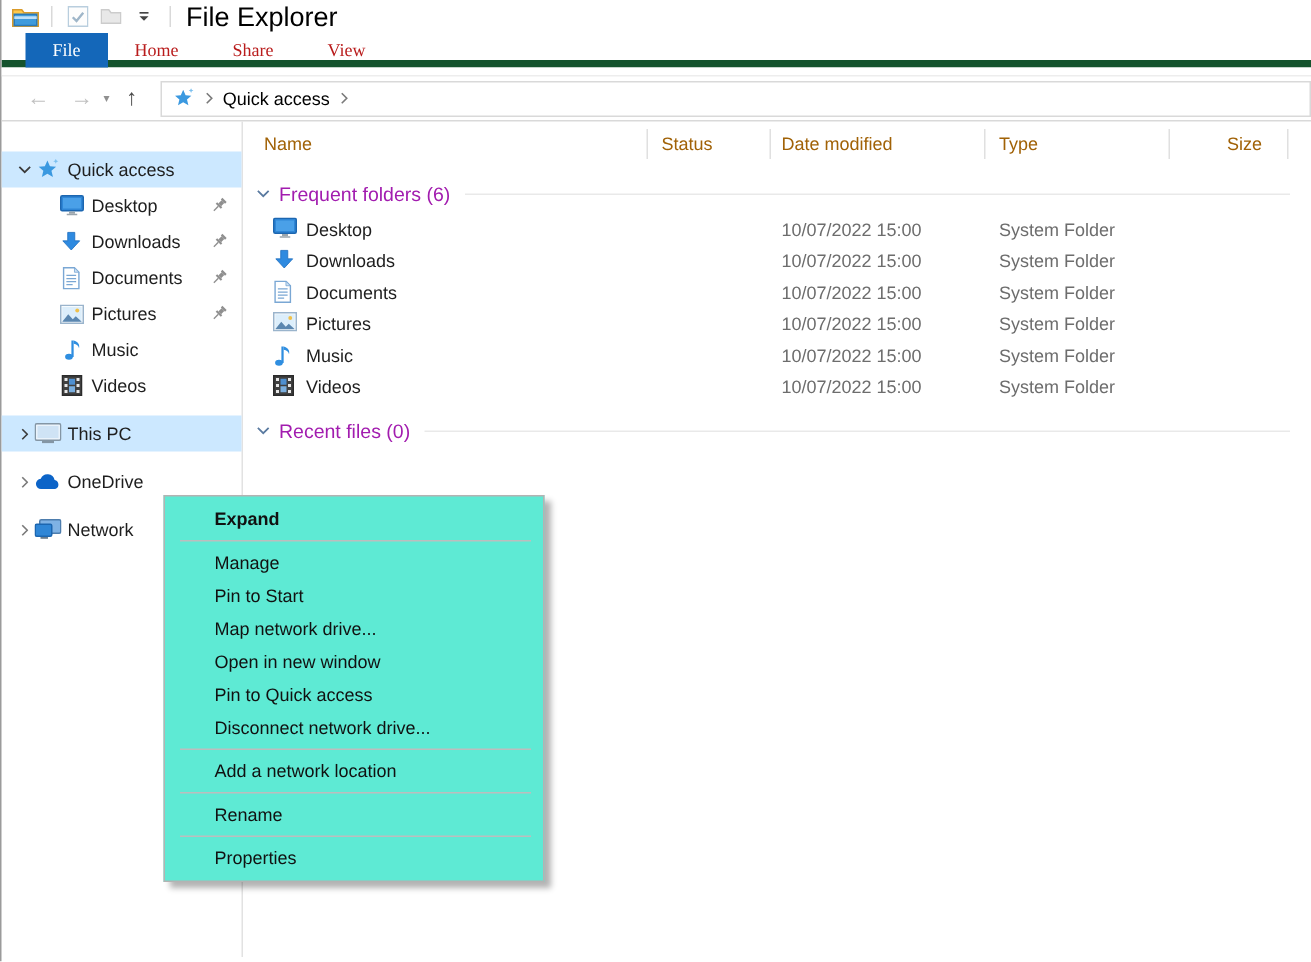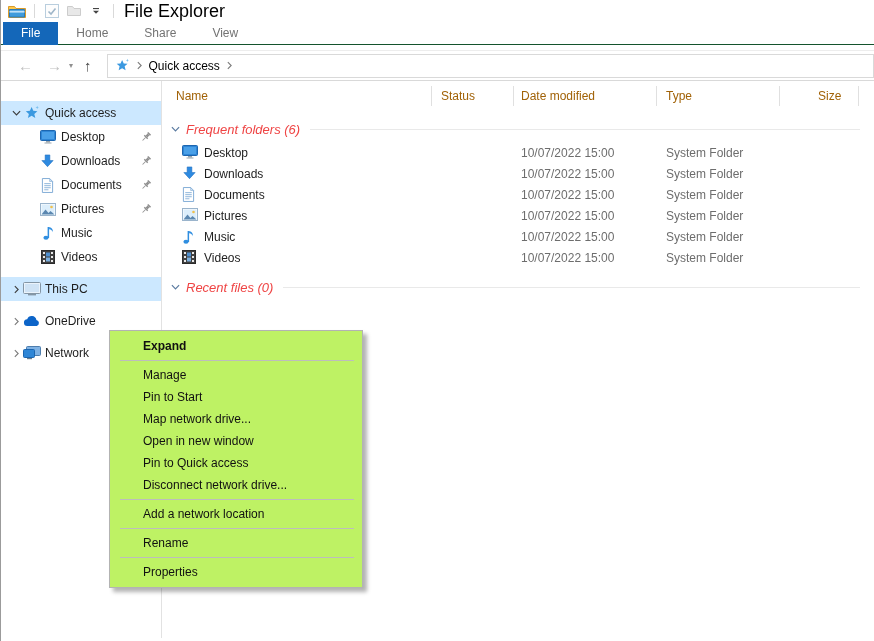--- a/index.html
+++ b/index.html
@@ -8,22 +8,22 @@
   .window {
     position: relative; width: 874px; height: 641px; background: #fff;
     border-left: 1px solid #9b9b9b; overflow: hidden;
   }
   
   .titlebar { height: 22px; display: flex; align-items: center; padding-left: 5px; }
   .tb-sep { width: 1px; height: 14px; background: #d9d9d9; margin: 0 6px; }
   .qat-btn { display: inline-flex; align-items: center; justify-content: center; width: 18px; height: 18px; margin: 0 2px; }
   .title-text { margin-left: 4px; font-size: 18px; color: #000; }
   
-  .tabsrow { height: 23px; display: flex; border-bottom: 1px solid #14532d; padding-left: 2px; }
-  .tab { padding: 4px 18px 0 18px; height: 23px; color: #737373; cursor: default; }
+  .tabsrow { height: 23px; display: flex; border-bottom: 5px solid #14532d; padding-left: 16px; font-family: Liberation Serif, serif; }
+  .tab { padding: 4px 18px 0 18px; height: 23px; color: #b91c1c; cursor: default; }
   .tab.active { background: #1467b9; color: #fff; }
   .ribbon-stub { height: 5px; background: #fff; }
   
   .navbar { height: 31px; border-top: 1px solid #ededed; border-bottom: 1px solid #d9d9d9;
             display: flex; align-items: center; padding-left: 10px; }
   .nav-btn { font-size: 15px; line-height: 1; padding: 0 7px; }
   .nav-btn.disabled { color: #c0c0c0; }
   .nav-btn.enabled { color: #4a4a4a; }
   .nav-caret { font-size: 8px; color: #909090; padding: 0 4px 0 0; }
   .addressbar { flex: 1; height: 24px; border: 1px solid #d9d9d9; background: #fff;
@@ -41,30 +41,30 @@
   .side-row .pin { margin-left: auto; margin-right: 9px; display: inline-flex; }
   .side-row.toplevel { margin-top: 8px; }
   .side-label { white-space: nowrap; }
   
   .main { position: relative; flex: 1; }
   .colheaders { position: absolute; top: 0; left: 0; right: 0; height: 30px; color: #a16207; }
   .colheaders span { position: absolute; top: 8px; }
   .col-div { position: absolute; top: 5px; width: 1px; height: 20px; background: #e0e0e0; }
   .group-header { position: absolute; left: 0; right: 0; height: 20px; display: flex; align-items: center; }
   .group-header .g-chev { margin-left: 9px; display: inline-flex; }
-  .group-header .g-label { margin-left: 6px; font-size: 13px; color: #ef4444; white-space: nowrap; font-style: italic; }
+  .group-header .g-label { margin-left: 6px; font-size: 13px; color: #a21caf; white-space: nowrap; }
   .group-header .g-rule { flex: 1; height: 1px; background: #e9e9e9; margin: 0 14px 0 10px; }
   .file-row { position: absolute; left: 0; right: 0; height: 21px; }
   .file-row .f-icon { position: absolute; left: 20px; top: 2px; display: inline-flex; }
   .file-row .f-name { position: absolute; left: 42px; top: 3px; color: #1e1e1e; }
   .file-row .f-date { position: absolute; left: 359px; top: 3px; color: #6d6d6d; }
   .file-row .f-type { position: absolute; left: 504px; top: 3px; color: #6d6d6d; }
   
   .context-menu { position: absolute; left: 108px; top: 330px; width: 254px; z-index: 10;
-                  background: #bef264; border: 1px solid #b3b3b3; padding: 4px 0;
+                  background: #5eead4; border: 1px solid #b3b3b3; padding: 4px 0;
                   box-shadow: 4px 4px 4px rgba(0,0,0,0.30); }
   .menu-item { height: 22px; line-height: 22px; padding-left: 33px; color: #111; cursor: default; white-space: nowrap; }
   .menu-item.bold { font-weight: bold; }
   .menu-sep { border-top: 1px solid #bdbdbd; margin: 3px 8px 3px 10px; height: 0; }
 </style>
 </head>
 <body>
 
 <div class="window">
 

